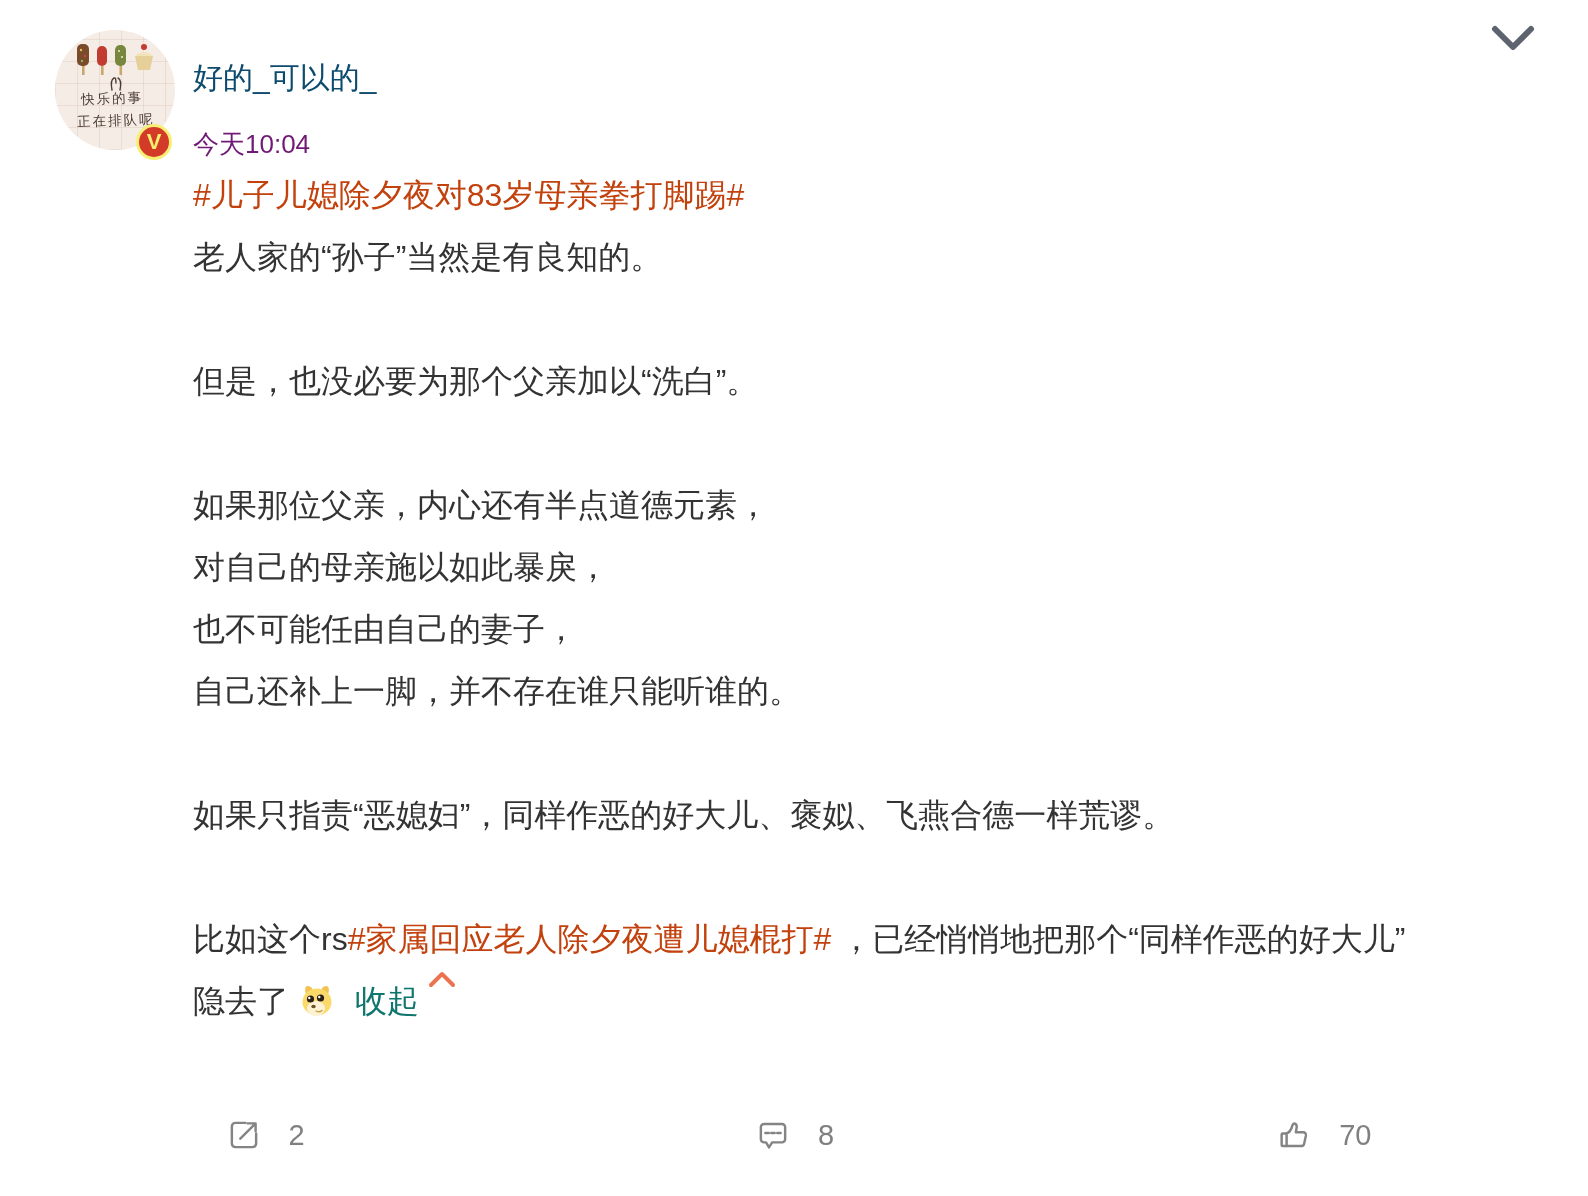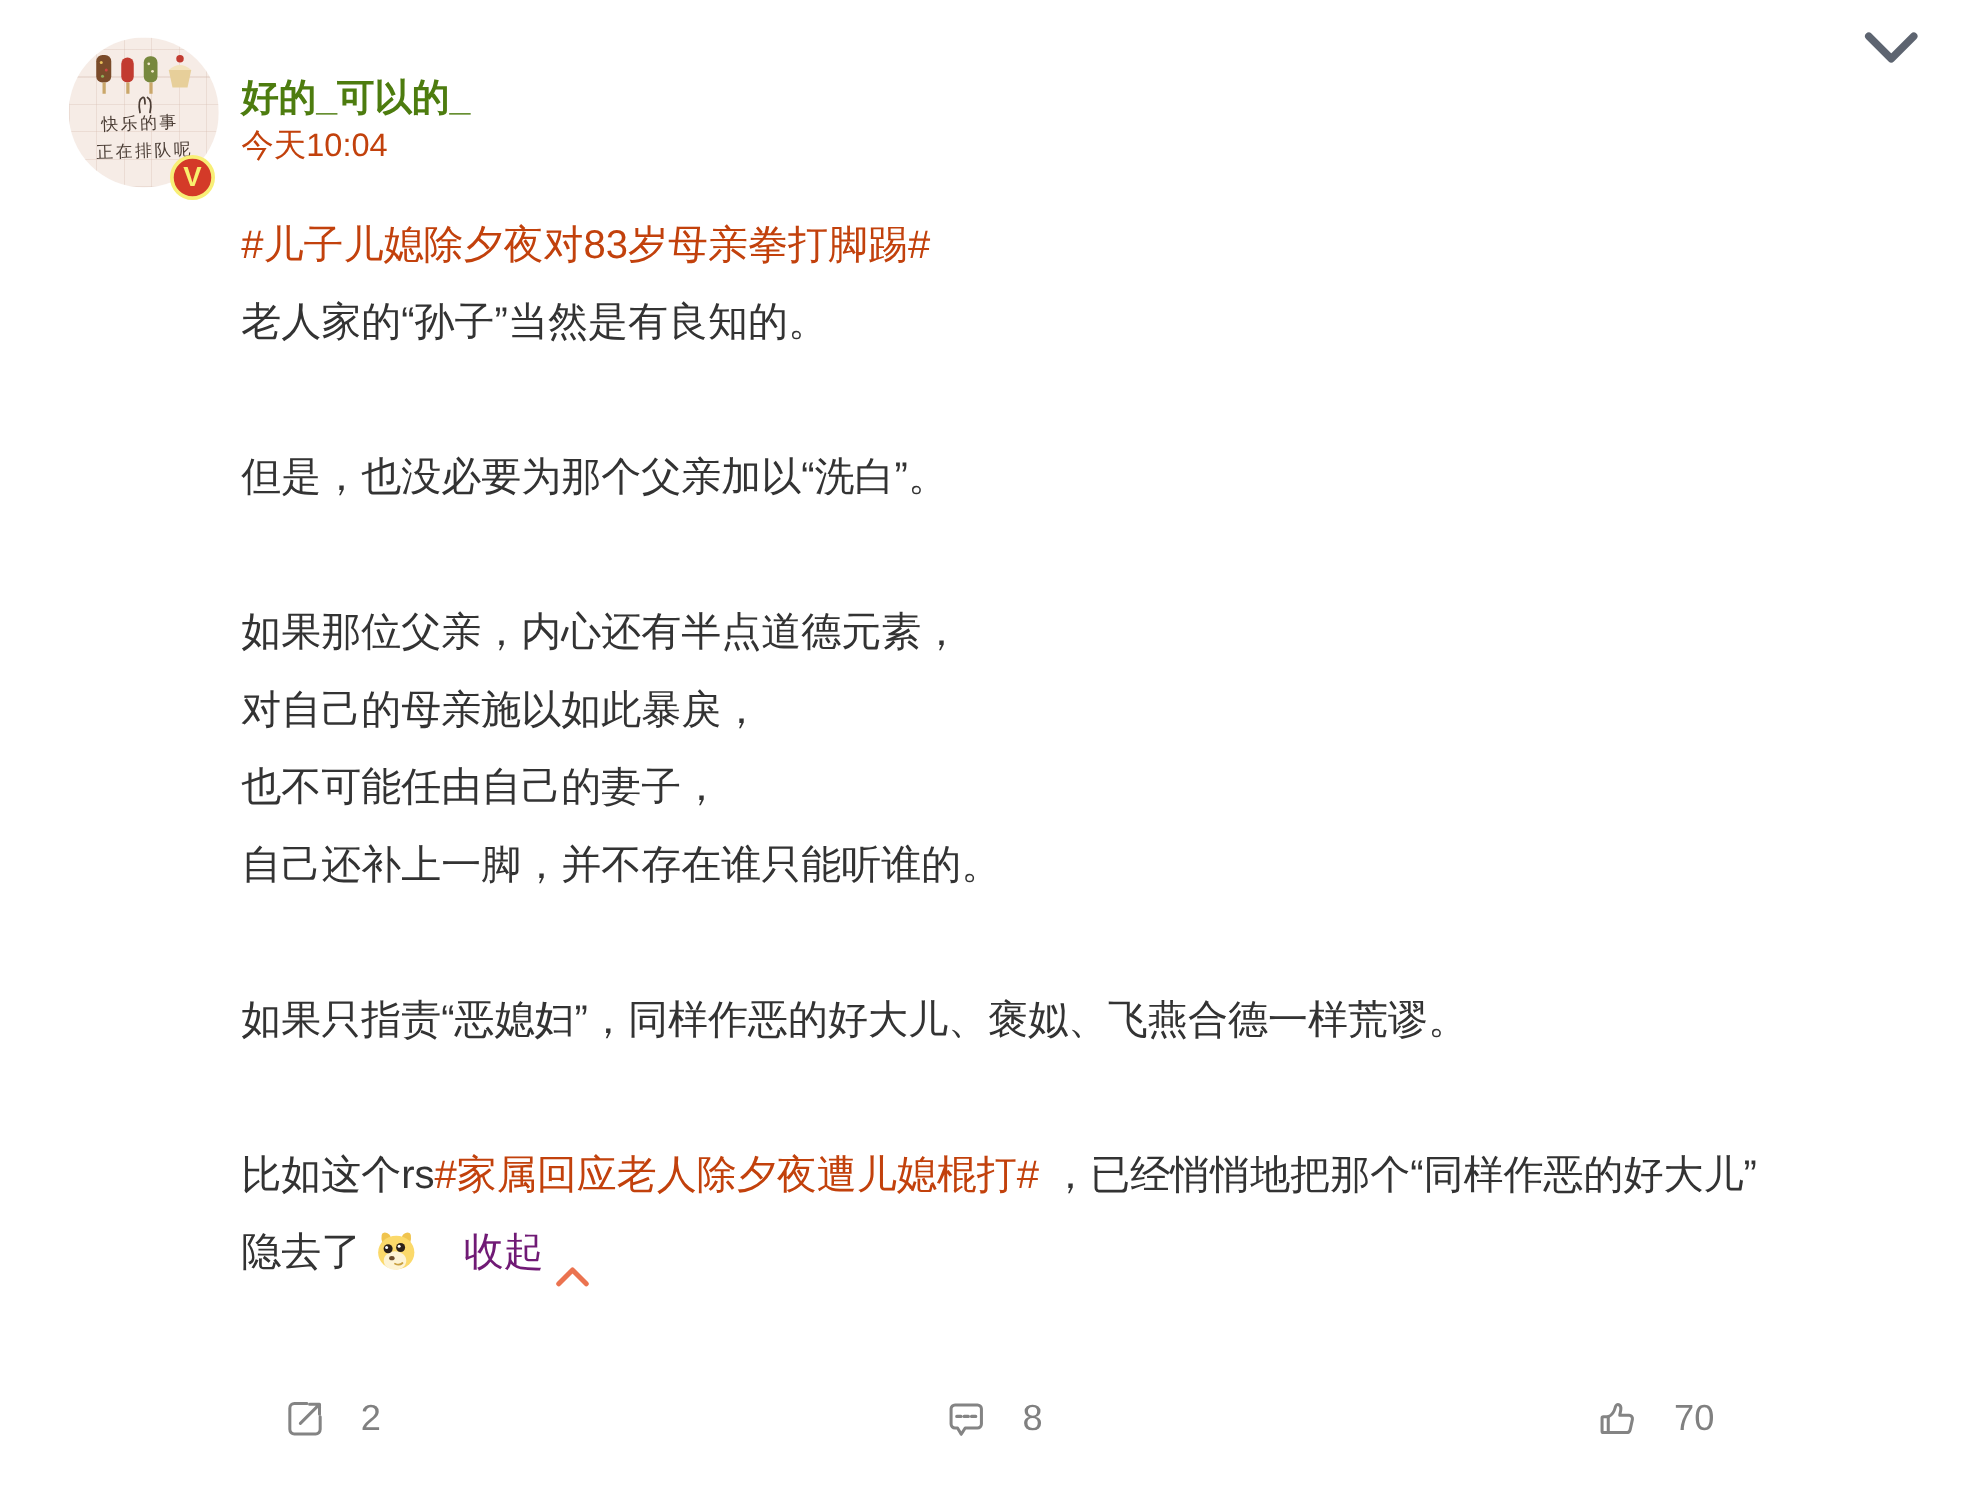--- a/index.html
+++ b/index.html
@@ -26,30 +26,30 @@
   .avatar-line2 { position:absolute; left:22px; top:82px; font-size:13.5px; color:#4a3c34; letter-spacing:2px; transform:rotate(-2deg); white-space:nowrap; }
   .v-badge {
     position:absolute; right:3px; bottom:-10px; width:36px; height:36px; border-radius:50%;
     background:#d43a28; border:3px solid #f8ef77;
     display:flex; align-items:center; justify-content:center;
     color:#f9ef6e; font-weight:700; font-size:22px; line-height:1;
   }
 
   
   .header-block { position:absolute; left:193px; top:58px; }
-  .username { font-size:30px; font-weight:700; color:#4d7c0f; cursor:pointer; }
-  .timestamp { margin-top:0; font-size:26px; color:#c2410c; }
+  .username { font-size:30px; font-weight:400; color:#0c4a6e; cursor:pointer; }
+  .timestamp { margin-top:28px; font-size:26px; color:#701a75; }
 
   
   .content { position:absolute; left:193px; top:164px; width:1360px; font-size:32px; }
   .line { height:62px; line-height:62px; white-space:nowrap; }
   .spacer { height:62px; }
   .link { color:#c2410c; text-decoration:none; cursor:pointer; }
   .doge { vertical-align:-8px; margin:0 6px 0 8px; }
-  .collapse-link { color:#701a75; cursor:pointer; margin-left:28px; display:inline-flex; align-items:flex-end; gap:8px; }
+  .collapse-link { color:#0f766e; cursor:pointer; margin-left:12px; display:inline-flex; align-items:flex-start; gap:8px; }
   .collapse-chevron { vertical-align:middle; }
 
   
   .actions { position:absolute; left:0; right:0; top:1102px; height:66px; display:flex; }
   .action { flex:1; display:flex; align-items:center; justify-content:center; gap:26px; cursor:pointer; }
   .action-count { font-size:29px; color:#808080; }
   .action svg { display:block; }
 </style>
 </head>
 <body>

